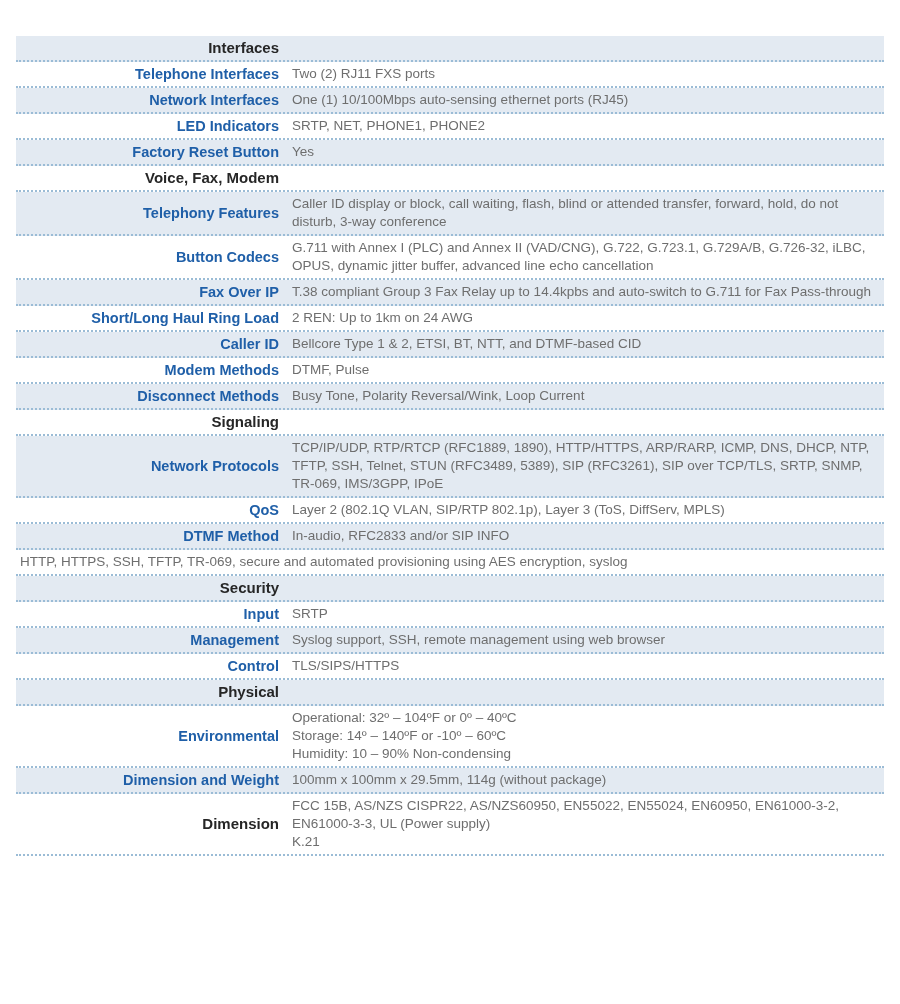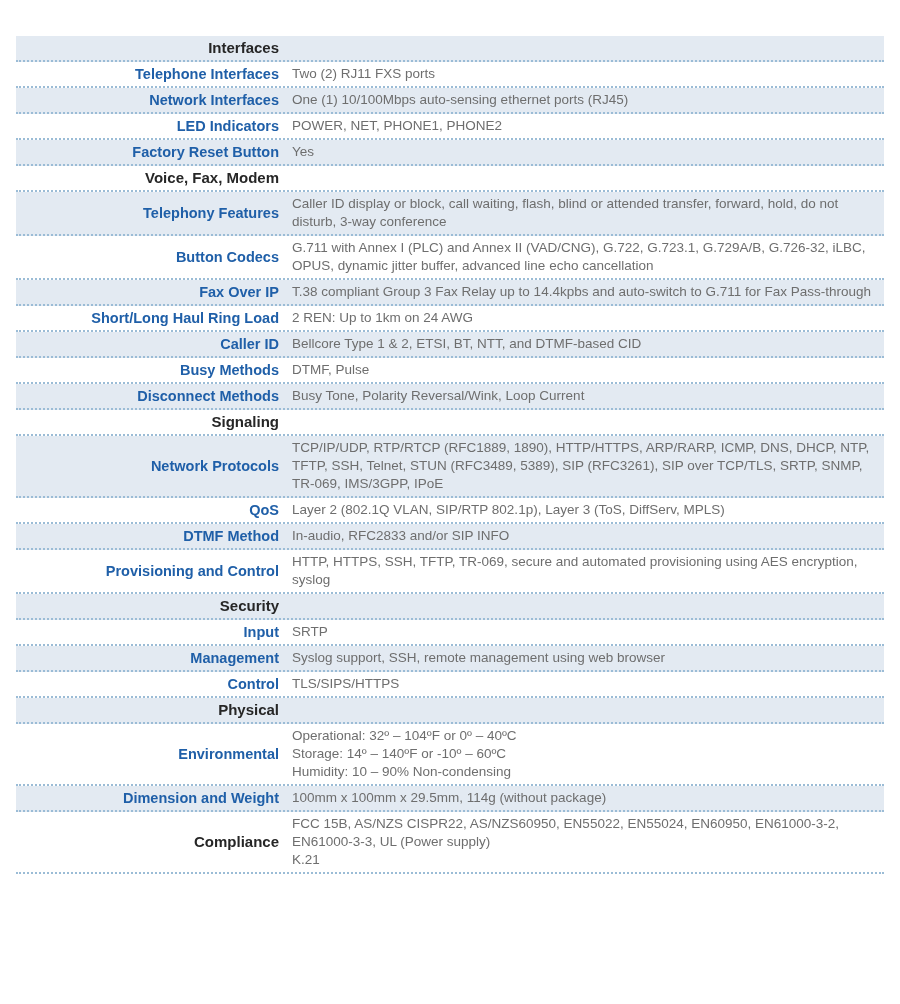--- a/index.html
+++ b/index.html
@@ -74,21 +74,21 @@
     <div class="cell value">Two (2) RJ11 FXS ports</div>
   </div>
 
   <div class="row">
     <div class="cell label">Network Interfaces</div>
     <div class="cell value">One (1) 10/100Mbps auto-sensing ethernet ports (RJ45)</div>
   </div>
 
   <div class="row">
     <div class="cell label">LED Indicators</div>
-    <div class="cell value">POWER, NET, PHONE1, PHONE2</div>
+    <div class="cell value">SRTP, NET, PHONE1, PHONE2</div>
   </div>
 
   <div class="row">
     <div class="cell label">Factory Reset Button</div>
     <div class="cell value">Yes</div>
   </div>
 
   <div class="row section">
     <div class="cell label dark">Voice, Fax, Modem</div>
     <div class="cell value"></div>
@@ -113,21 +113,21 @@
     <div class="cell label">Short/Long Haul Ring Load</div>
     <div class="cell value">2 REN: Up to 1km on 24 AWG</div>
   </div>
 
   <div class="row">
     <div class="cell label">Caller ID</div>
     <div class="cell value">Bellcore Type 1 &amp; 2, ETSI, BT, NTT, and DTMF-based CID</div>
   </div>
 
   <div class="row">
-    <div class="cell label">Busy Methods</div>
+    <div class="cell label">Modem Methods</div>
     <div class="cell value">DTMF, Pulse</div>
   </div>
 
   <div class="row">
     <div class="cell label">Disconnect Methods</div>
     <div class="cell value">Busy Tone, Polarity Reversal/Wink, Loop Current</div>
   </div>
 
   <div class="row section">
     <div class="cell label dark">Signaling</div>
@@ -143,21 +143,20 @@
     <div class="cell label">QoS</div>
     <div class="cell value">Layer 2 (802.1Q VLAN, SIP/RTP 802.1p),  Layer 3 (ToS, DiffServ, MPLS)</div>
   </div>
 
   <div class="row">
     <div class="cell label">DTMF Method</div>
     <div class="cell value">In-audio, RFC2833 and/or SIP INFO</div>
   </div>
 
   <div class="row">
-    <div class="cell label">Provisioning and Control</div>
     <div class="cell value">HTTP, HTTPS, SSH, TFTP, TR-069, secure and automated provisioning using AES encryption, syslog</div>
   </div>
 
   <div class="row section">
     <div class="cell label dark">Security</div>
     <div class="cell value"></div>
   </div>
 
   <div class="row">
     <div class="cell label">Input</div>
@@ -186,18 +185,18 @@
 Storage: 14º – 140ºF or -10º – 60ºC
 Humidity: 10 – 90% Non-condensing</div>
   </div>
 
   <div class="row">
     <div class="cell label">Dimension and Weight</div>
     <div class="cell value">100mm x 100mm x 29.5mm, 114g (without package)</div>
   </div>
 
   <div class="row">
-    <div class="cell label dark">Compliance</div>
+    <div class="cell label dark">Dimension</div>
     <div class="cell value">FCC 15B, AS/NZS CISPR22, AS/NZS60950, EN55022, EN55024, EN60950,  EN61000-3-2, EN61000-3-3, UL (Power supply)
 K.21</div>
   </div>
 </div>
 </div>
 
 </body></html>

